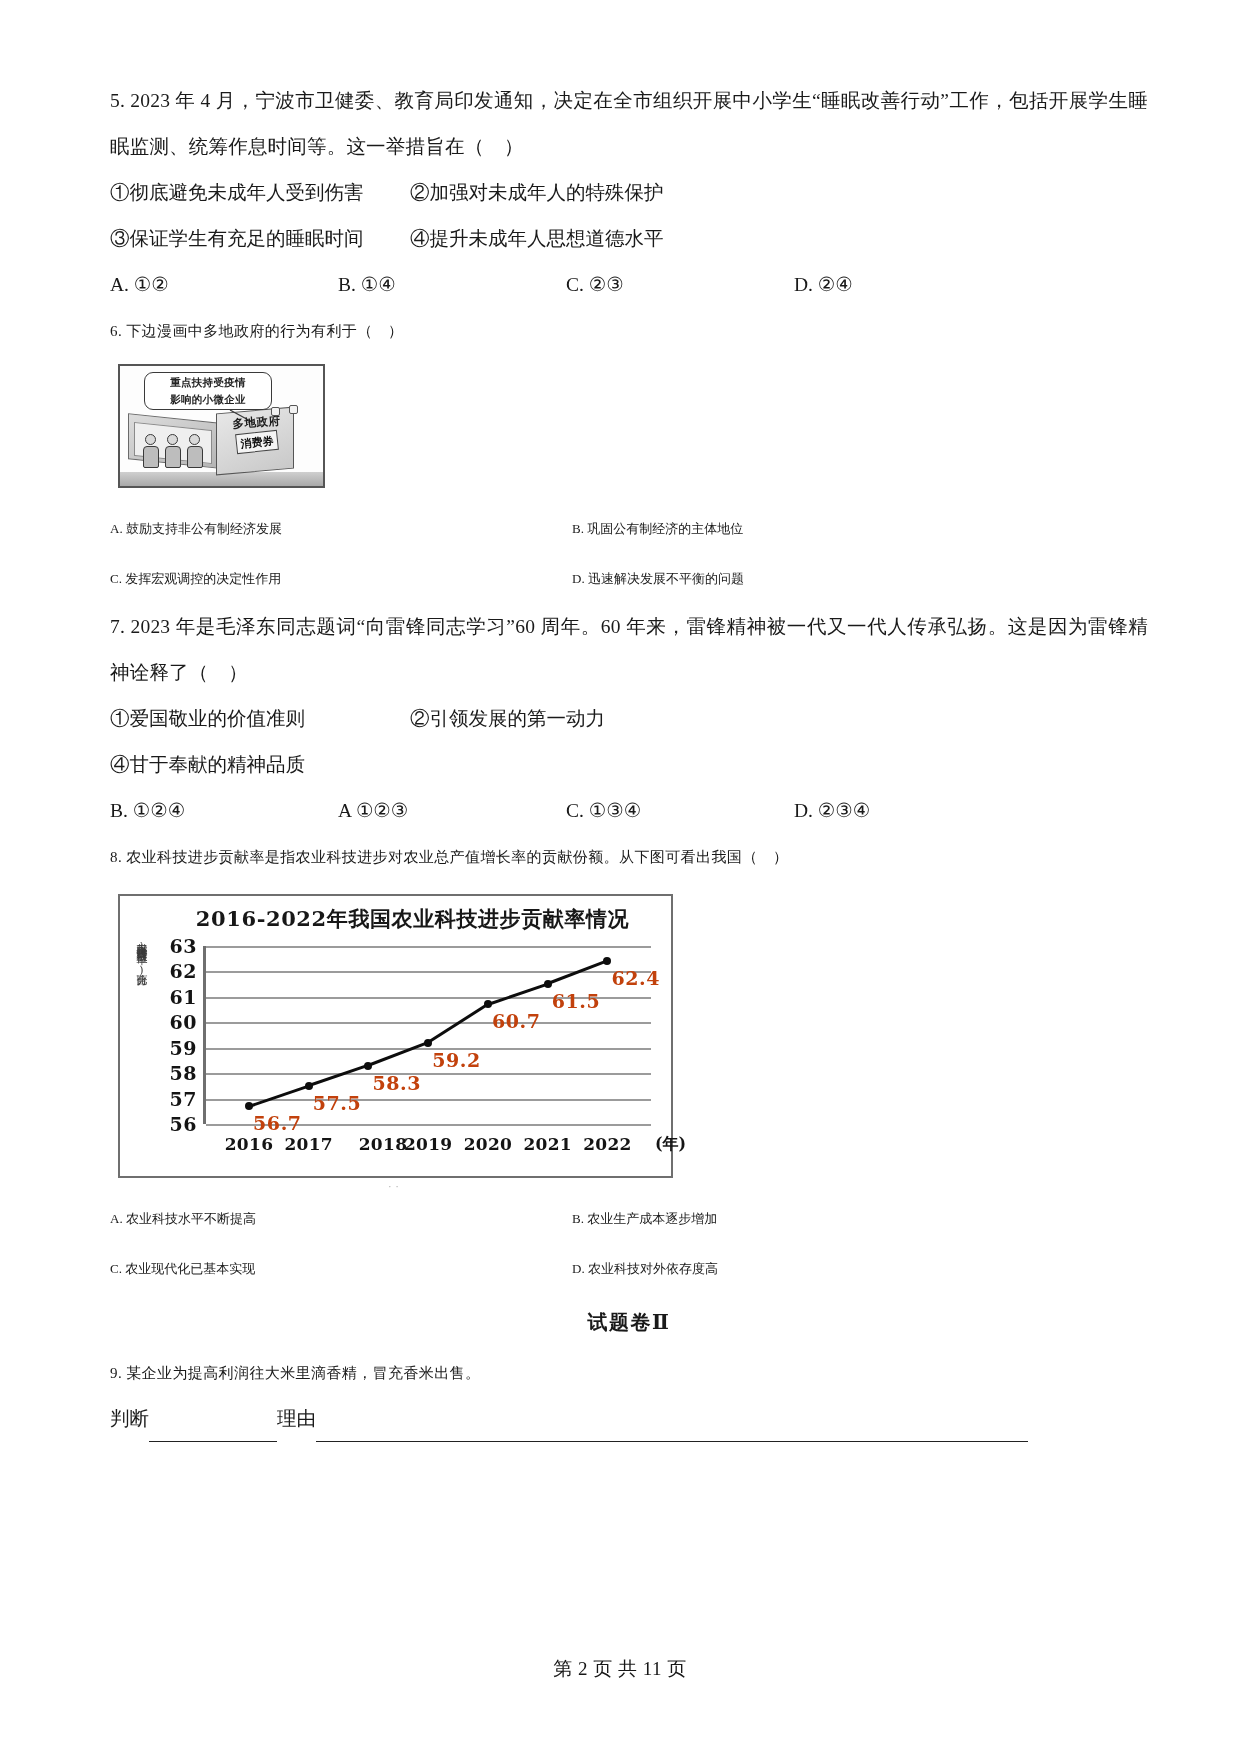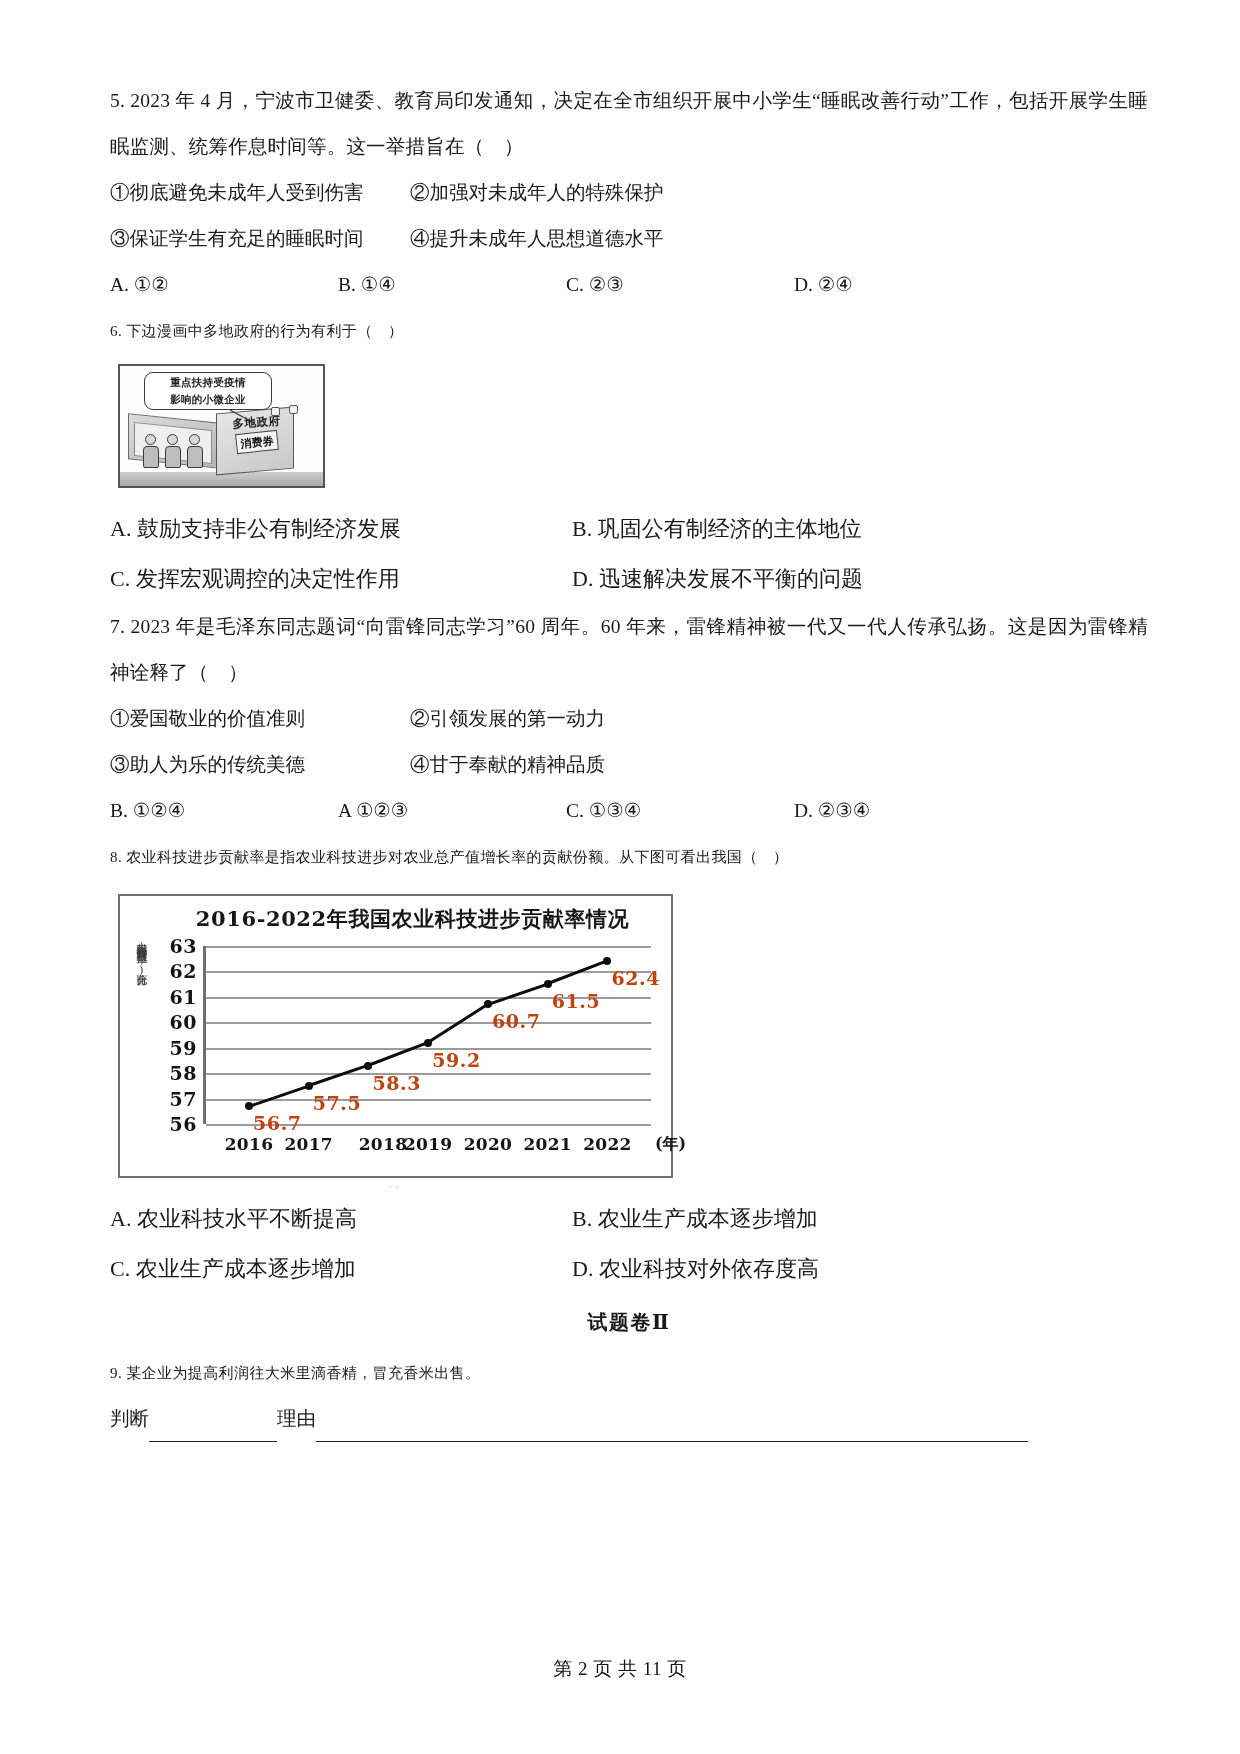--- a/index.html
+++ b/index.html
@@ -48,21 +48,21 @@
   .abcd {
     display: flex;
     font-size: 19.5px;
     line-height: 46px;
   }
   .abcd > div { width: 228px; flex: none; }
 
   
   .abcd2 {
     display: flex;
-    font-size: 22px;
+    font-size: 13px;
     line-height: 50px;
   }
   .abcd2 > div:first-child { width: 462px; flex: none; }
   .abcd2 > div:last-child  { flex: 1; }
   .gap-m { height: 16px; }
 
   
   .cartoon-wrap { padding-left: 8px; padding-top: 10px; }
   .cartoon {
     width: 207px;
@@ -422,21 +422,20 @@
     <div>D. 迅速解决发展不平衡的问题</div>
   </div>
 
   <div class="qstem">7. 2023 年是毛泽东同志题词“向雷锋同志学习”60 周年。60 年来，雷锋精神被一代又一代人传承弘扬。这是因为雷锋精神诠释了（　）</div>
 
   <div class="subrow">
     <div class="cell-a">①爱国敬业的价值准则</div>
     <div class="cell-b">②引领发展的第一动力</div>
   </div>
   <div class="subrow">
-    <div class="cell-a">③助人为乐的传统美德</div>
     <div class="cell-b">④甘于奉献的精神品质</div>
   </div>
 
   <div class="abcd">
     <div>B. ①②④</div>
     <div>A ①②③</div>
     <div>C. ①③④</div>
     <div>D. ②③④</div>
   </div>
 
@@ -495,21 +494,21 @@
     <div class="chart-caption-dots">··</div>
   </div>
 
   <div class="gap-m"></div>
 
   <div class="abcd2">
     <div>A. 农业科技水平不断提高</div>
     <div>B. 农业生产成本逐步增加</div>
   </div>
   <div class="abcd2">
-    <div>C. 农业生产成本逐步增加</div>
+    <div>C. 农业现代化已基本实现</div>
     <div>D. 农业科技对外依存度高</div>
   </div>
 
   <div class="section-head">试题卷Ⅱ</div>
 
   <div class="qline">9. 某企业为提高利润往大米里滴香精，冒充香米出售。</div>
 
   <div class="fillrow">
     <span>判断</span>
     <span class="blank-s"></span>

